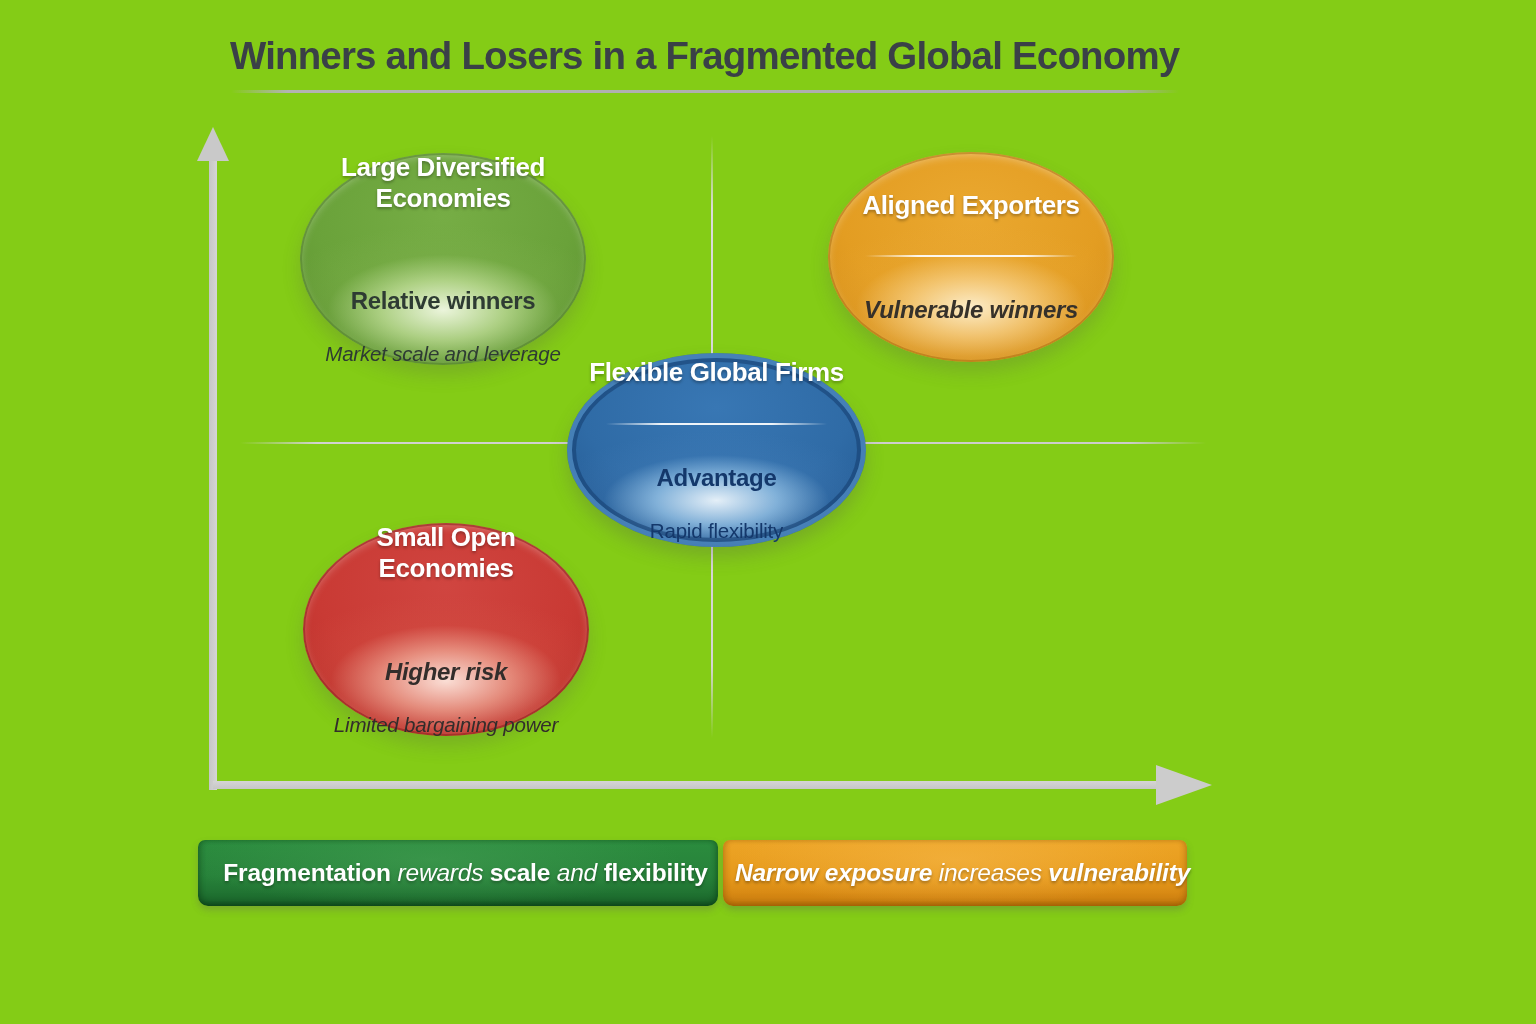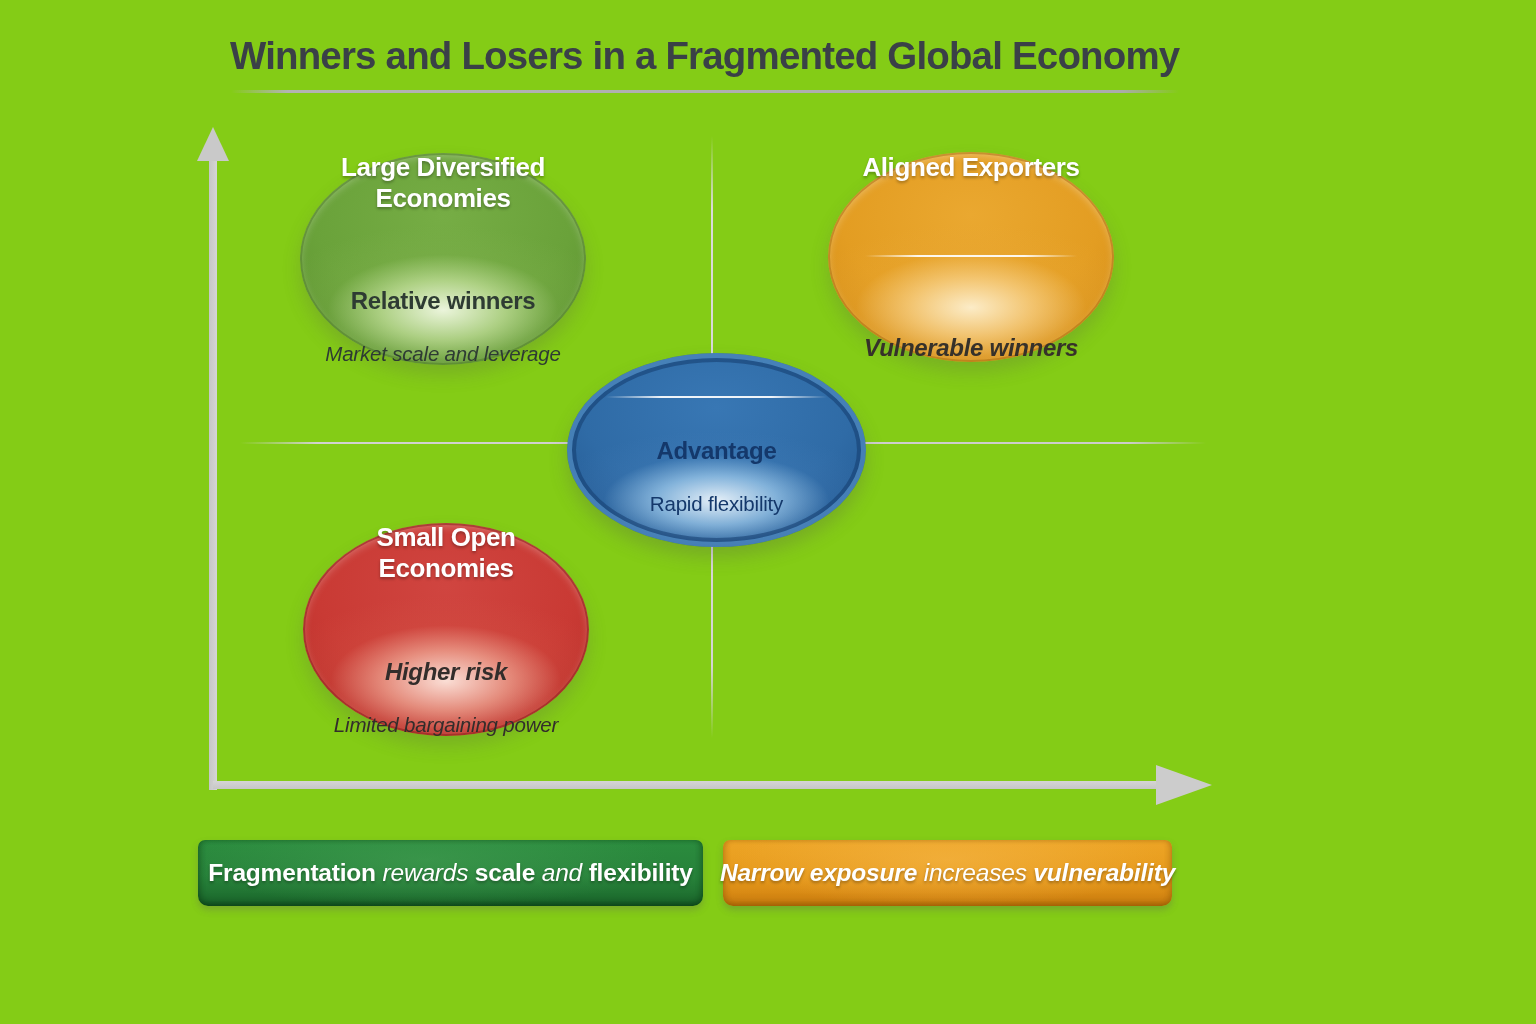--- a/index.html
+++ b/index.html
@@ -88,21 +88,20 @@
   }
   .bubble.green .bubble-sub, .bubble.green .bubble-detail { color: #2e3b33; }
   .bubble.green .bubble-sub { font-style: normal; }
 
   .bubble.orange {
     left: 828px; top: 152px; width: 286px; height: 210px;
     background:
       radial-gradient(ellipse 62% 40% at 50% 74%, rgba(253,240,208,0.95) 0%, rgba(249,212,142,0.7) 35%, rgba(237,174,62,0.2) 65%, rgba(0,0,0,0) 100%),
       radial-gradient(ellipse 100% 100% at 50% 30%, #eaa830 0%, #e39d22 45%, #d18a16 78%, #bd7a10 100%);
     box-shadow: inset 0 0 0 2px rgba(165,105,10,0.5), inset 0 3px 8px rgba(255,255,255,0.35), 0 10px 18px rgba(80,80,80,0.22);
-    justify-content: space-between;
   }
   .bubble.orange .bubble-sub, .bubble.orange .bubble-detail { color: #36312a; }
 
   .bubble.blue {
     left: 567px; top: 353px; width: 299px; height: 194px; z-index: 3;
     background:
       radial-gradient(ellipse 58% 36% at 50% 76%, rgba(238,246,252,0.95) 0%, rgba(165,208,240,0.7) 35%, rgba(75,133,192,0.2) 65%, rgba(0,0,0,0) 100%),
       radial-gradient(ellipse 100% 100% at 50% 28%, #3877b4 0%, #2f6ba6 45%, #245a93 72%, #1c4c80 100%);
     box-shadow: inset 0 0 0 5px rgba(95,160,215,0.6), inset 0 0 0 9px rgba(20,60,110,0.55), 0 10px 18px rgba(80,80,80,0.25);
   }
@@ -125,20 +124,21 @@
     box-shadow: inset 0 0 0 3px rgba(90,101,112,0.6), inset 0 3px 8px rgba(255,255,255,0.45), 0 10px 18px rgba(80,80,80,0.25);
   }
   .bubble.gray .bubble-sub, .bubble.gray .bubble-detail { color: #2b3543; }
 
   
   .banner {
     position: absolute; top: 840px; height: 66px;
     display: flex; align-items: center; justify-content: center;
     border-radius: 7px 7px 10px 10px;
     z-index: 2;
+    padding-left: 15px;
   }
   .banner-text {
     color: #ffffff; font-size: 24.5px; letter-spacing: -0.2px;
     text-shadow: 0 2px 3px rgba(0,0,0,0.3);
     white-space: nowrap;
   }
   .banner-text span { white-space: pre; }
   .seg-bold { font-weight: bold; }
   .seg-italic { font-style: italic; font-weight: normal; }
   .seg-bold-italic { font-weight: bold; font-style: italic; }
@@ -186,20 +186,23 @@
 
   <div class="bubble orange">
     <div class="bubble-title">
       <div>Aligned Exporters</div>
     </div>
     <div class="bubble-divider"></div>
     <div class="bubble-sub">Vulnerable winners</div>
   </div>
 
   <div class="bubble blue">
+    <div class="bubble-title">
+      <div>Flexible Global Firms</div>
+    </div>
     <div class="bubble-divider"></div>
     <div class="bubble-sub">Advantage</div>
     <div class="bubble-detail">Rapid flexibility</div>
   </div>
 
   <div class="bubble red">
     <div class="bubble-title">
       <div>Small Open</div>
       <div>Economies</div>
     </div>

